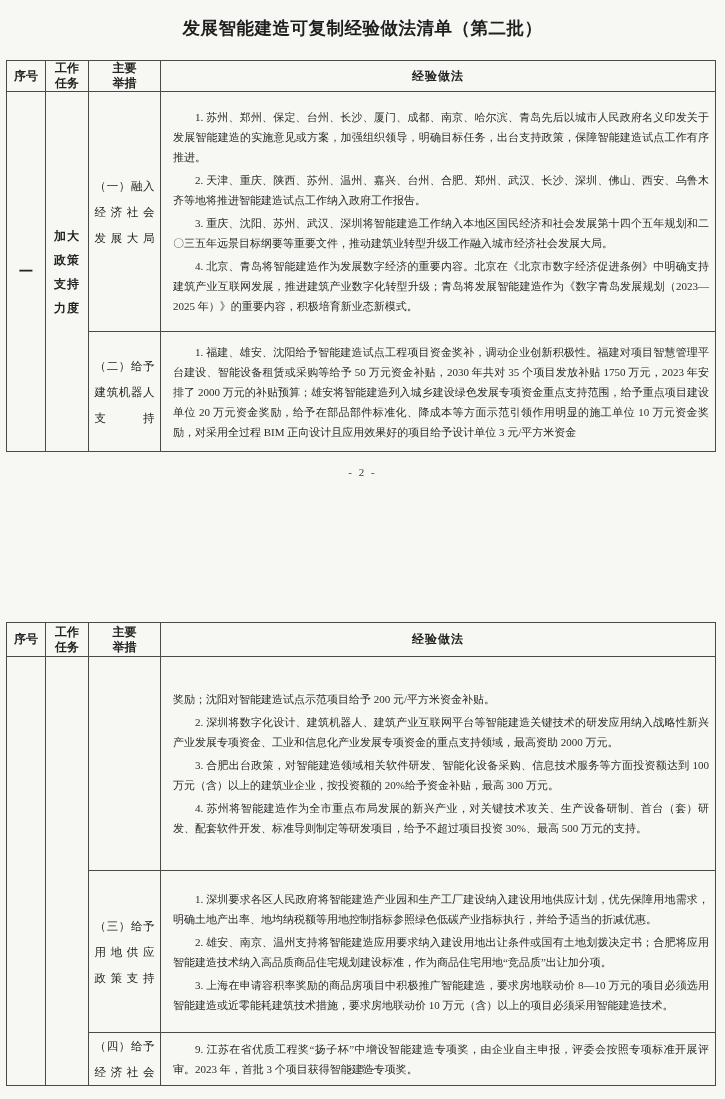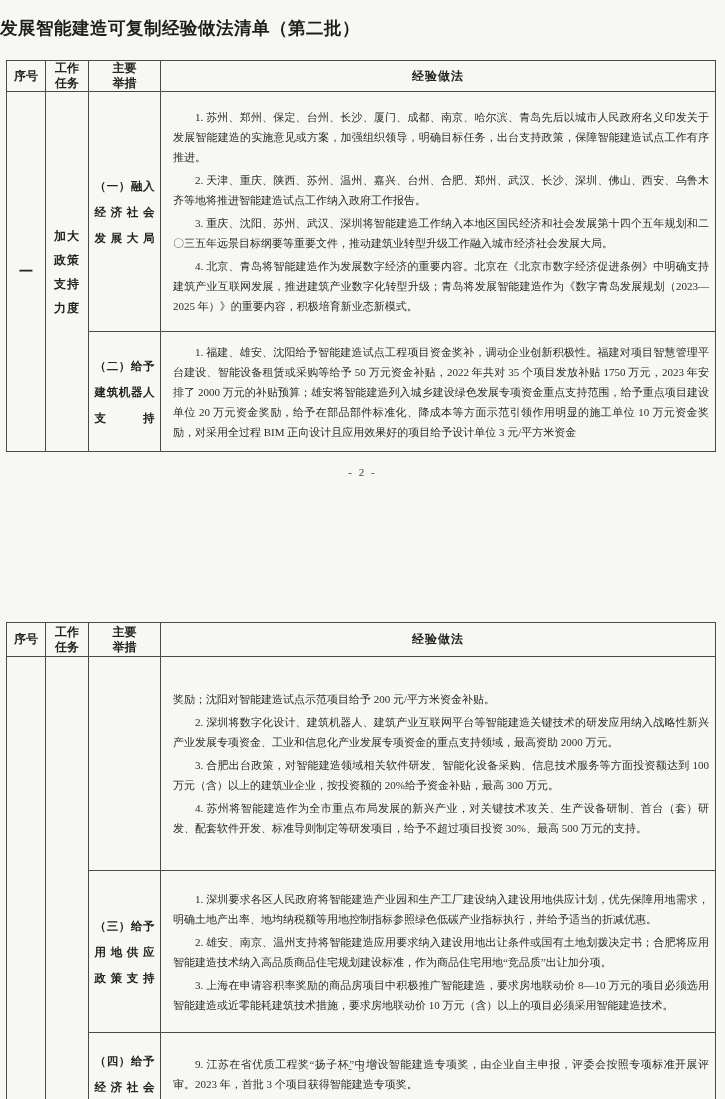--- a/index.html
+++ b/index.html
@@ -5,21 +5,21 @@
   html,body{margin:0;padding:0;}
   body{
     width:725px;height:1099px;position:relative;
     background:#f7f7f4;
     font-family:"Liberation Serif","DejaVu Serif",serif;
     color:#2d2d2d;
     overflow:hidden;
   }
   .title{
     position:absolute;top:16px;left:0;width:725px;
-    font-size:17.5px;font-weight:bold;color:#1e1e1e;
+    text-align:center;font-size:17.5px;font-weight:bold;color:#1e1e1e;
     font-family:"Liberation Sans","DejaVu Sans",sans-serif;
     letter-spacing:0.5px;margin:0;
   }
   table.sheet{
     position:absolute;left:6px;width:709px;
     border-collapse:collapse;table-layout:fixed;
     background:transparent;
   }
   .t1{top:60px;}
   .t2{top:622px;}
@@ -33,21 +33,21 @@
   }
   .hdr-practice{font-size:12.5px;letter-spacing:1px;margin-left:24px;}
   .serial-cell{
     text-align:center;font-weight:bold;font-size:14px;color:#222;
   }
   .task-cell div{
     width:26px;margin:0 auto;font-weight:bold;font-size:12px;color:#222;
     line-height:24px;white-space:pre-line;text-align:center;letter-spacing:1px;
   }
   .measure-cell div{
-    width:60px;margin:15px auto;font-weight:bold;font-size:11.5px;color:#222;
+    width:60px;margin:0 auto;font-weight:normal;font-size:11.5px;color:#222;
     line-height:26px;white-space:pre-line;
     text-align:justify;text-align-last:justify;
   }
   .content-cell{vertical-align:middle;}
   .content-cell .cwrap{padding:4px 6px 4px 12px;}
   .para{
     margin:0;font-size:11px;line-height:20px;color:#2b2b2b;
     text-align:justify;
   }
   .para.ind{text-indent:2em;}
@@ -103,21 +103,21 @@
         </td>
   </tr>
   <tr style="height:120px">
     <td class="measure-cell">
           <div>（二）给予
 建筑机器人
 支持</div>
         </td>
     <td class="content-cell">
           <div class="cwrap">
-            <p class="para ind">1. 福建、雄安、沈阳给予智能建造试点工程项目资金奖补，调动企业创新积极性。福建对项目智慧管理平台建设、智能设备租赁或采购等给予 50 万元资金补贴，2022 年共对 35 个项目发放补贴 1750 万元，2023 年安排了 2000 万元的补贴预算；雄安将智能建造列入城乡建设绿色发展专项资金重点支持范围，给予重点项目建设单位 20 万元资金奖励，给予在部品部件标准化、降成本等方面示范引领作用明显的施工单位 10 万元资金奖励，对采用全过程 BIM 正向设计且应用效果好的项目给予设计单位 3 元/平方米资金</p>
+            <p class="para ind">1. 福建、雄安、沈阳给予智能建造试点工程项目资金奖补，调动企业创新积极性。福建对项目智慧管理平台建设、智能设备租赁或采购等给予 50 万元资金补贴，2030 年共对 35 个项目发放补贴 1750 万元，2023 年安排了 2000 万元的补贴预算；雄安将智能建造列入城乡建设绿色发展专项资金重点支持范围，给予重点项目建设单位 20 万元资金奖励，给予在部品部件标准化、降成本等方面示范引领作用明显的施工单位 10 万元资金奖励，对采用全过程 BIM 正向设计且应用效果好的项目给予设计单位 3 元/平方米资金</p>
           </div>
         </td>
   </tr>
 </tbody>
   </table>
 
 <div class="pagenum pn2">- 2 -</div>
 
 <table class="sheet t2">
   <colgroup>

